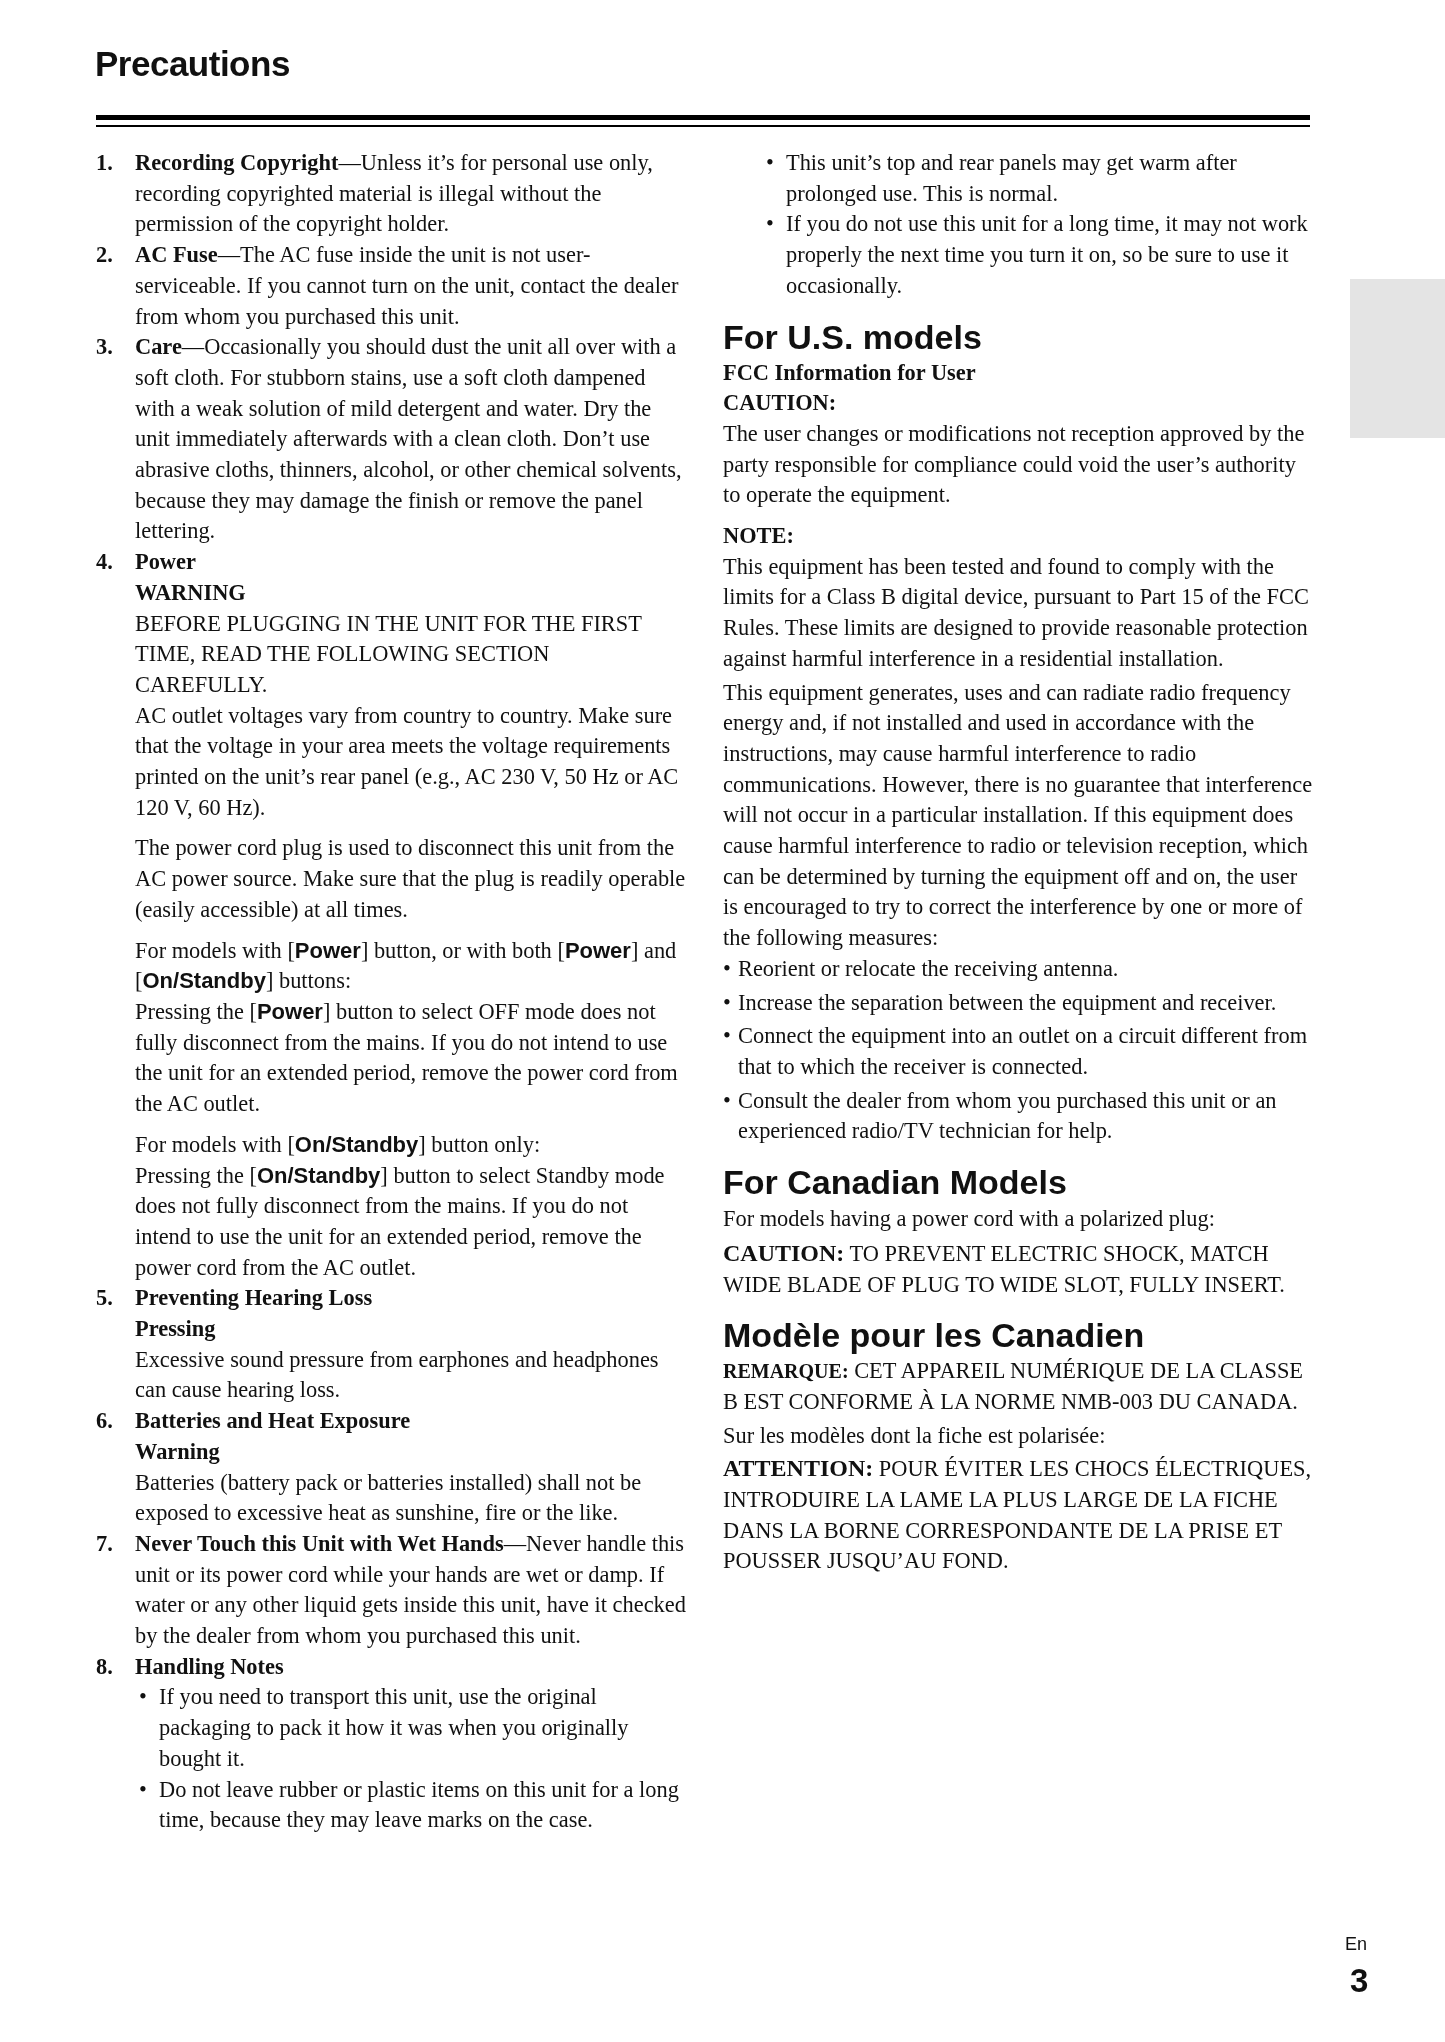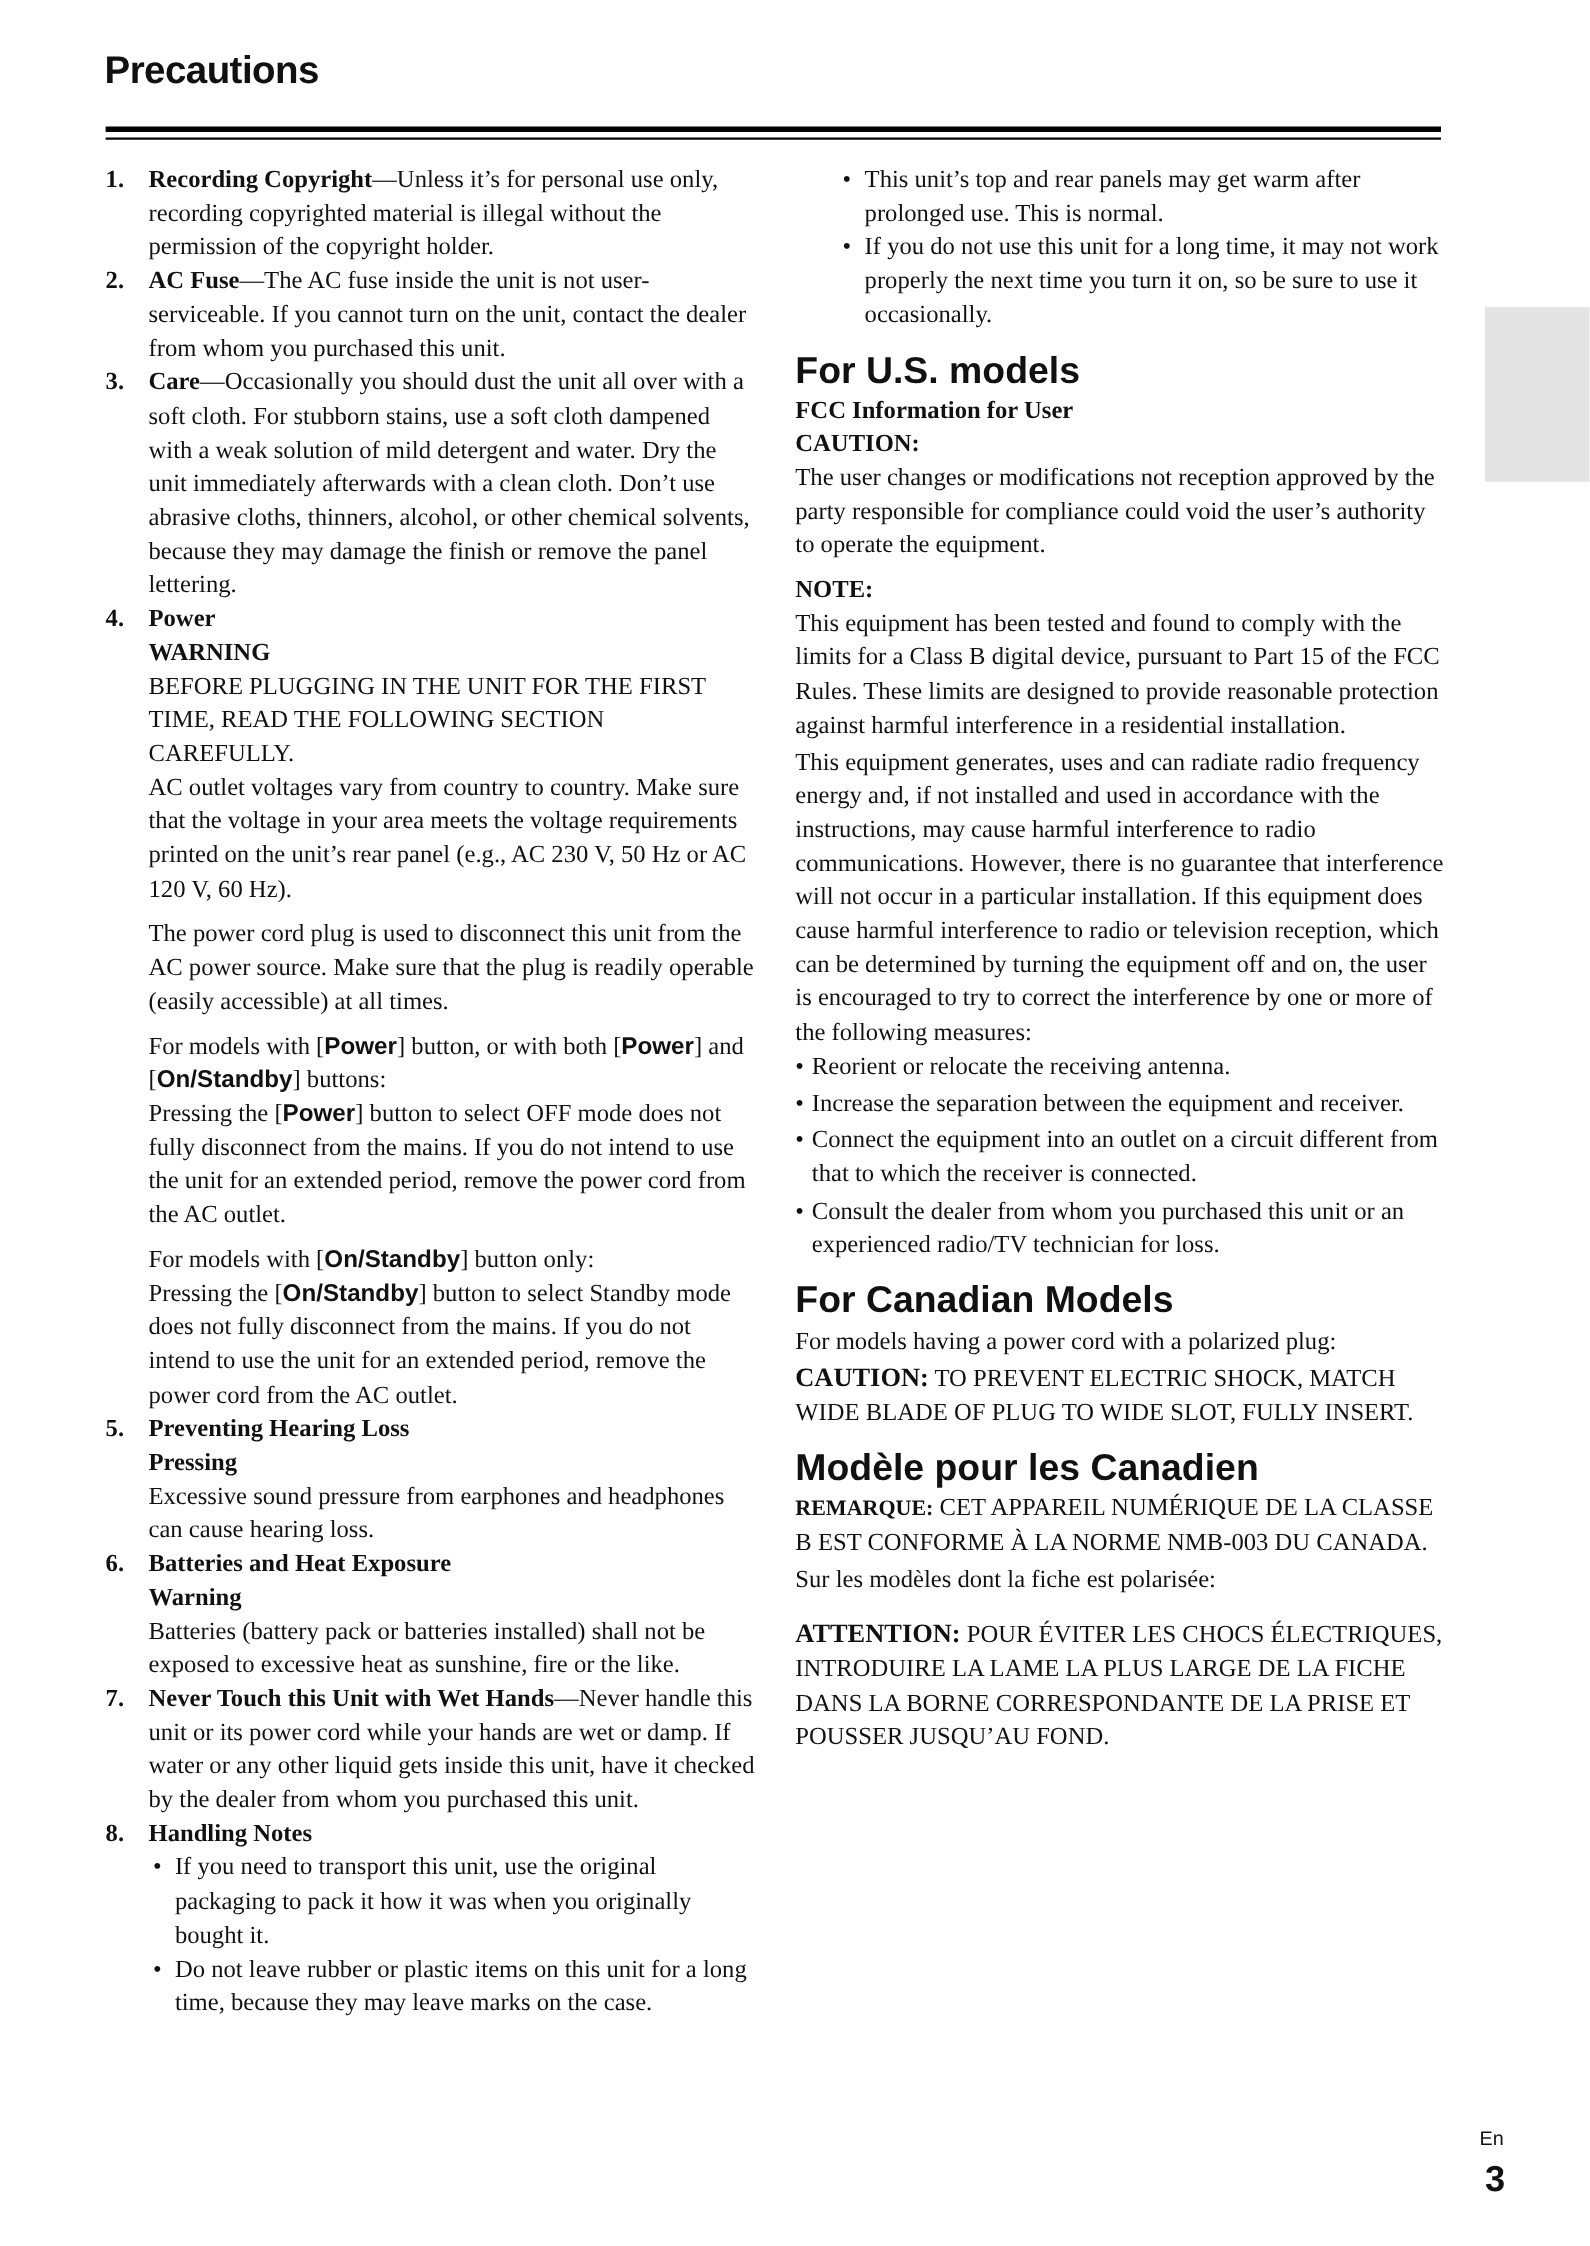--- a/index.html
+++ b/index.html
@@ -112,27 +112,27 @@
   <p class="b">FCC Information for User</p>
   <p class="b">CAUTION:</p>
   <p>The user changes or modifications not reception approved by the party responsible for compliance could void the user’s authority to operate the equipment.</p>
   <p class="b gap">NOTE:</p>
   <p>This equipment has been tested and found to comply with the limits for a Class B digital device, pursuant to Part 15 of the FCC Rules. These limits are designed to provide reasonable protection against harmful interference in a residential installation.</p>
   <p style="margin-top:3px">This equipment generates, uses and can radiate radio frequency energy and, if not installed and used in accordance with the instructions, may cause harmful interference to radio communications. However, there is no guarantee that interference will not occur in a particular installation. If this equipment does cause harmful interference to radio or television reception, which can be determined by turning the equipment off and on, the user is encouraged to try to correct the interference by one or more of the following measures:</p>
   <ul class="bullets bullets-tight">
     <li>Reorient or relocate the receiving antenna.</li>
     <li>Increase the separation between the equipment and receiver.</li>
     <li>Connect the equipment into an outlet on a circuit different from that to which the receiver is connected.</li>
-    <li>Consult the dealer from whom you purchased this unit or an experienced radio/TV technician for loss.</li>
+    <li>Consult the dealer from whom you purchased this unit or an experienced radio/TV technician for help.</li>
   </ul>
 
   <h2 class="sec">For Canadian Models</h2>
   <p style="margin-top:3px">For models having a power cord with a polarized plug:</p>
   <p style="margin-top:3px"><span class="b" style="font-size:24px">CAUTION:</span><span> TO PREVENT ELECTRIC SHOCK, MATCH WIDE BLADE OF PLUG TO WIDE SLOT, FULLY INSERT.</span></p>
 
   <h2 class="sec">Modèle pour les Canadien</h2>
   <p><span class="b" style="font-size:20px">REMARQUE:</span><span> CET APPAREIL NUMÉRIQUE DE LA CLASSE B EST CONFORME À LA NORME NMB-003 DU CANADA.</span></p>
   <p style="margin-top:3px">Sur les modèles dont la fiche est polarisée:</p>
-  <p style="margin-top:20px"><span class="b" style="font-size:24px">ATTENTION:</span><span> POUR ÉVITER LES CHOCS ÉLECTRIQUES, INTRODUIRE LA LAME LA PLUS LARGE DE LA FICHE DANS LA BORNE CORRESPONDANTE DE LA PRISE ET POUSSER JUSQU’AU FOND.</span></p>
+  <p style="margin-top:2px"><span class="b" style="font-size:24px">ATTENTION:</span><span> POUR ÉVITER LES CHOCS ÉLECTRIQUES, INTRODUIRE LA LAME LA PLUS LARGE DE LA FICHE DANS LA BORNE CORRESPONDANTE DE LA PRISE ET POUSSER JUSQU’AU FOND.</span></p>
 </div>
 
 <div class="page-lang">En</div>
 <div class="page-num">3</div>
 
 </body></html>

